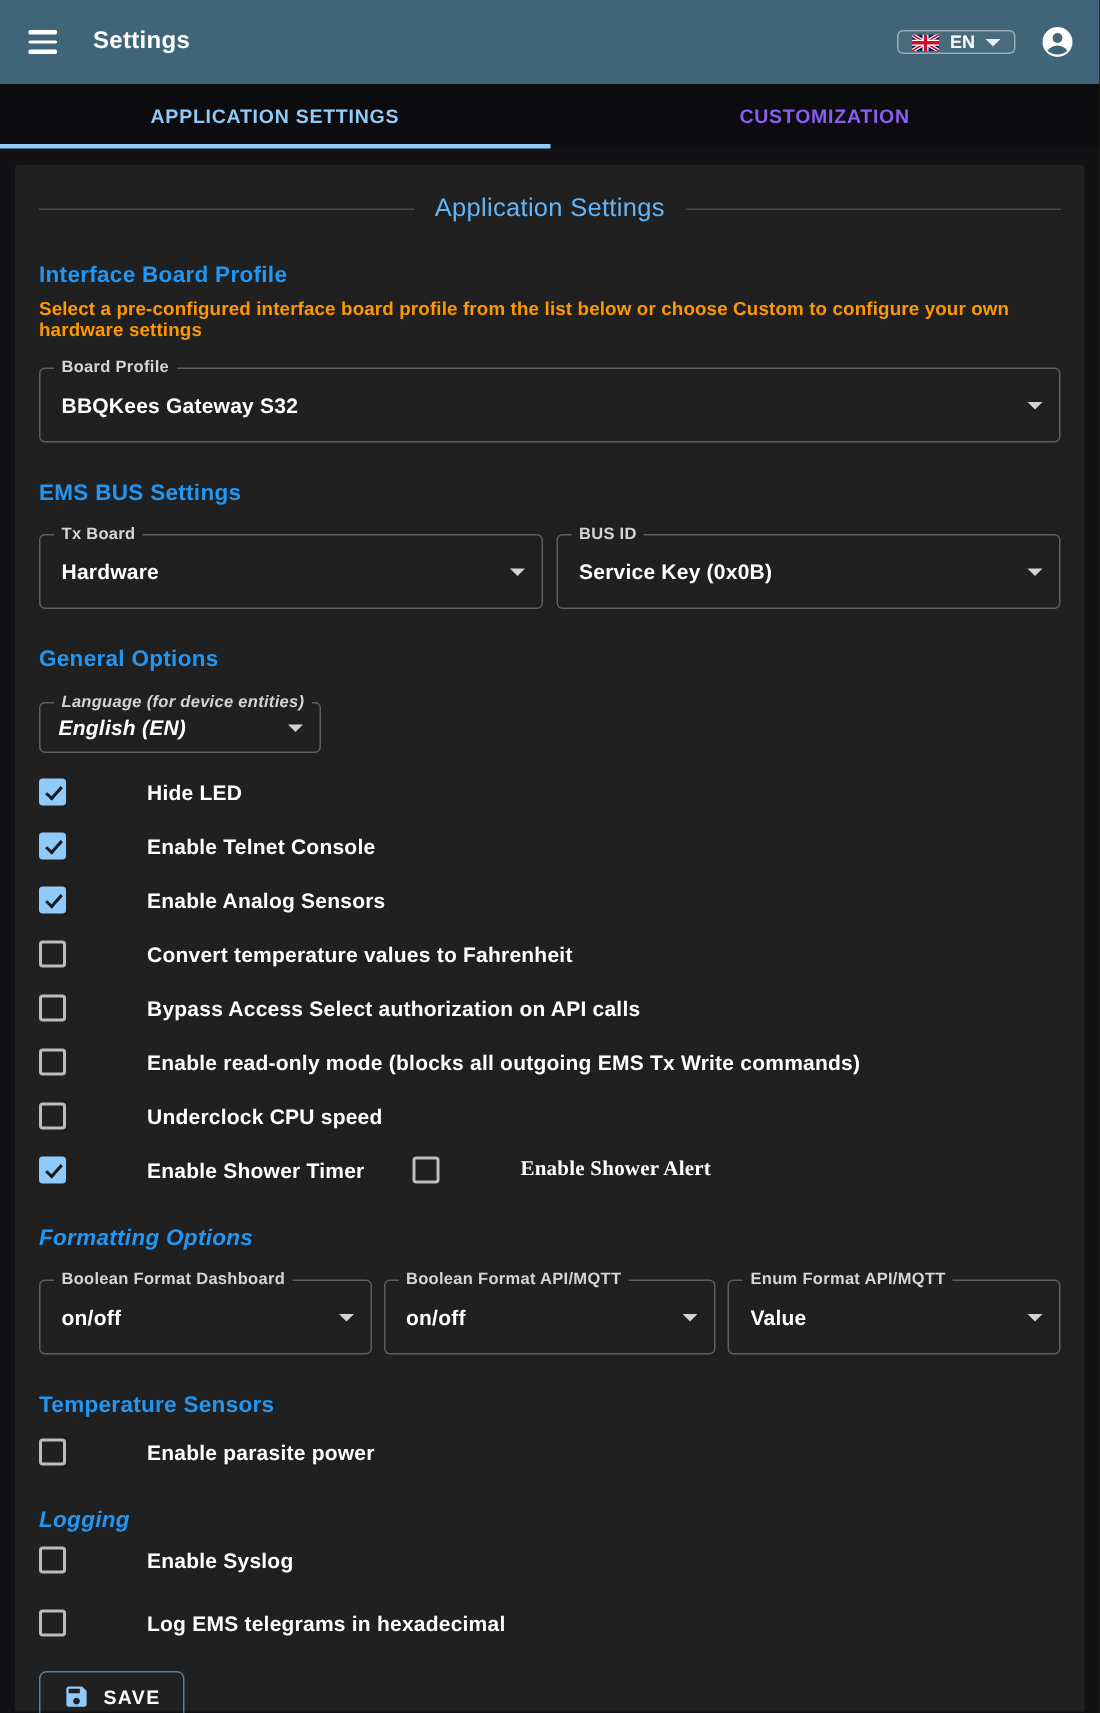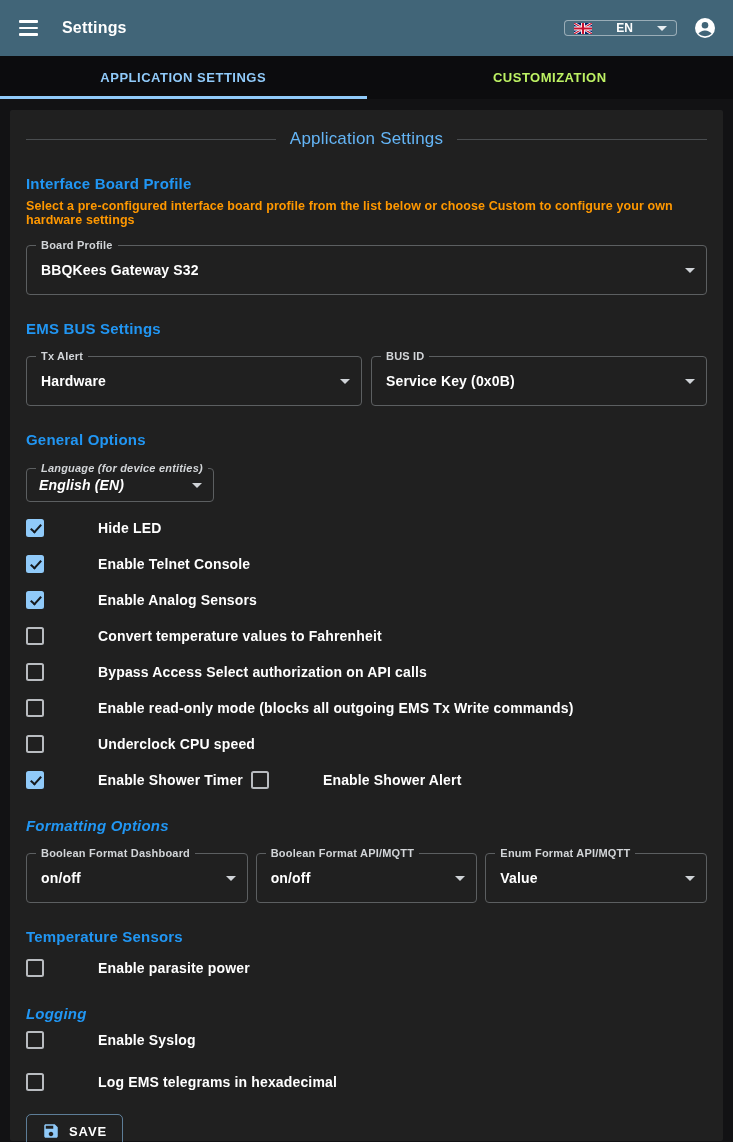--- a/index.html
+++ b/index.html
@@ -11,30 +11,30 @@
   html,body{width:733px;height:1142px;overflow:hidden;}
   body{background:var(--page-bg);font-family:"Liberation Sans",sans-serif;-webkit-font-smoothing:antialiased;}
 
   
   .app-bar{height:56px;background:var(--app-bar-bg);display:flex;align-items:center;padding:0 12px 0 8px;}
   .icon-btn{width:40px;height:40px;display:flex;align-items:center;justify-content:center;background:none;border:none;cursor:pointer;}
   .hamburger{width:19px;display:flex;flex-direction:column;gap:4px;}
   .hamburger span{display:block;height:2.4px;background:#fff;border-radius:1px;}
   .app-title{color:#fff;font-size:16px;font-weight:700;margin-left:14px;letter-spacing:.2px;text-align:center;}
   .spacer{flex:1;}
-  .lang-btn{height:16px;display:flex;align-items:center;gap:24px;padding:0 9px;background:rgba(255,255,255,0.04);
+  .lang-btn{height:16px;display:flex;align-items:center;gap:7px;padding:0 9px;background:rgba(255,255,255,0.04);
     border:1px solid rgba(255,255,255,0.45);border-radius:4px;cursor:pointer;margin-right:12px;}
   .lang-code{color:#fff;font-size:12px;font-weight:700;}
   .caret{width:0;height:0;border-left:5px solid transparent;border-right:5px solid transparent;border-top:5px solid #e8eef2;}
   .avatar-btn{width:32px;height:32px;display:flex;align-items:center;justify-content:center;background:none;border:none;cursor:pointer;}
 
   
   .tab-bar{height:43px;background:var(--tab-bar-bg);display:flex;}
   .tab{flex:1;display:flex;align-items:center;justify-content:center;font-size:13px;font-weight:700;
-    letter-spacing:.5px;color:#bef264;position:relative;cursor:pointer;background:none;border:none;
+    letter-spacing:.5px;color:#8b5cf6;position:relative;cursor:pointer;background:none;border:none;
     font-family:"Liberation Sans",sans-serif;}
   .tab.active{color:var(--accent);}
   .tab.active::after{content:"";position:absolute;left:0;right:0;bottom:0;height:3px;background:var(--accent);}
 
   
   .card{background:var(--card-bg);margin:11px 10px 0 10px;height:1031px;padding:18px 16px 0 16px;border-radius:2px;}
   .heading-row{display:flex;align-items:center;gap:14px;height:22px;}
   .heading-row .line{flex:1;height:1px;background:#4a4d50;}
   .page-heading{color:var(--page-heading);font-size:17px;font-weight:500;letter-spacing:.2px;}
 
@@ -54,21 +54,21 @@
   .row3{display:flex;gap:8px;}.row3 .select{flex:1;}
 
   
   .cb-row{display:flex;align-items:center;height:36px;cursor:pointer;}
   .cb-group{display:flex;align-items:center;cursor:pointer;text-align:center;}
   .cb{width:18px;height:18px;border:2px solid #b9bcc0;border-radius:2.5px;margin-right:14px;position:relative;flex:none;}
   .cb.checked{background:var(--accent);border-color:var(--accent);}
   .cb.checked::after{content:"";position:absolute;left:4.5px;top:0.5px;width:4px;height:9px;
     border-right:2.3px solid #15191d;border-bottom:2.3px solid #15191d;transform:rotate(42deg);}
   .cb-label{font-size:14px;font-weight:600;color:#fff;letter-spacing:.15px;padding-left:40px;}
-  .gap16{margin-left:8px;}
+  .gap16{margin-left:32px;font-family:Liberation Serif, serif;}
 
   
   .save-btn{margin-top:14px;display:inline-flex;align-items:center;gap:9px;height:34px;padding:0 15px;
     background:transparent;border:1px solid rgba(144,202,249,.55);border-radius:5px;color:#fff;
     font-size:13px;font-weight:700;letter-spacing:.9px;cursor:pointer;font-family:"Liberation Sans",sans-serif;}
 </style>
 </head>
 <body>
 
 <header class="app-bar">
@@ -123,21 +123,21 @@
       <span class="value">BBQKees Gateway S32</span>
       <span class="caret"></span>
     </div>
   </section>
 
   
   <section>
     <h2 class="section mt26">EMS BUS Settings</h2>
     <div class="row2 mt19">
       <div class="select">
-        <span class="flabel">Tx Alert</span>
+        <span class="flabel">Tx Board</span>
         <span class="value">Hardware</span>
         <span class="caret"></span>
       </div>
       <div class="select">
         <span class="flabel">BUS ID</span>
         <span class="value">Service Key (0x0B)</span>
         <span class="caret"></span>
       </div>
     </div>
   </section>

